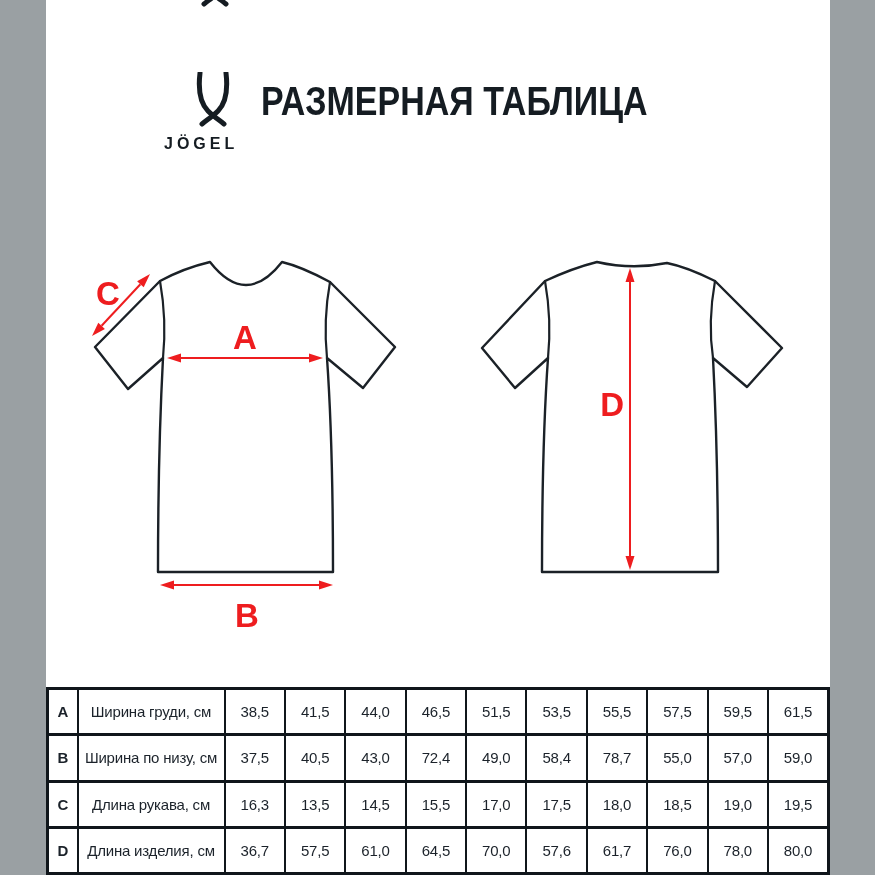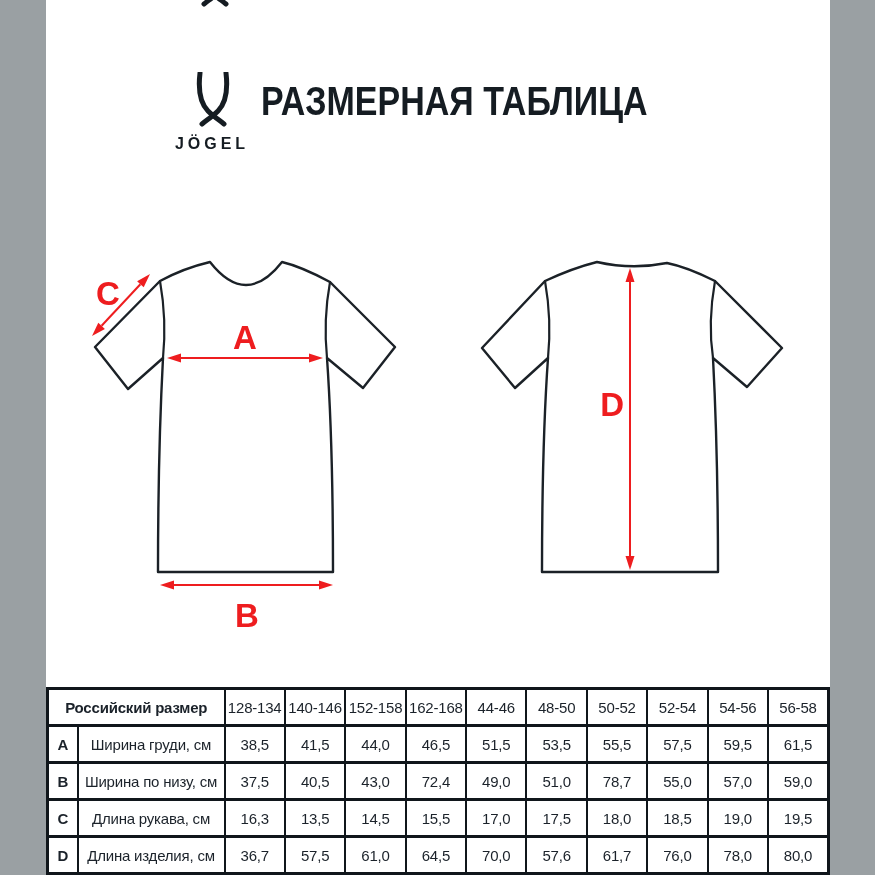--- a/index.html
+++ b/index.html
@@ -11,21 +11,21 @@
   .side-band.left{left:0;width:46px;}
   .side-band.right{right:0;width:45px;}
 
   
   .logo-tip-clip{position:absolute;left:194px;top:0;width:42px;height:10px;overflow:hidden;}
   .logo-tip-clip svg{position:absolute;left:0;top:-48px;}
 
   
   .brand-mark{position:absolute;left:192px;top:72px;}
   .brand-wordmark{
-    position:absolute;left:164px;top:136px;width:96px;text-align:center;
+    position:absolute;left:164px;top:136px;width:96px;text-align:left;
     font-size:16px;font-weight:700;letter-spacing:4px;color:#151c22;line-height:16px;
   }
   .page-title{
     position:absolute;left:261px;top:79px;margin:0;
     font-size:40px;font-weight:700;color:#151c22;line-height:44px;
     white-space:nowrap;transform:scaleX(0.85);transform-origin:0 0;
   }
 
   
   .diagram{position:absolute;left:46px;top:230px;}
@@ -127,33 +127,20 @@
       <col>
       <col>
       <col>
       <col>
       <col>
       <col>
       <col>
   </colgroup>
   <tbody id="size-table-body">
       <tr>
-        <th class="lbl" colspan="2">Российский размер</th>
-        <td class="val">128-134</td>
-        <td class="val">140-146</td>
-        <td class="val">152-158</td>
-        <td class="val">162-168</td>
-        <td class="val">44-46</td>
-        <td class="val">48-50</td>
-        <td class="val">50-52</td>
-        <td class="val">52-54</td>
-        <td class="val">54-56</td>
-        <td class="val">56-58</td>
-      </tr>
-      <tr>
         <th class="letter">A</th>
         <td class="name">Ширина груди, см</td>
         <td class="val">38,5</td>
         <td class="val">41,5</td>
         <td class="val">44,0</td>
         <td class="val">46,5</td>
         <td class="val">51,5</td>
         <td class="val">53,5</td>
         <td class="val">55,5</td>
         <td class="val">57,5</td>
@@ -161,21 +148,21 @@
         <td class="val">61,5</td>
       </tr>
       <tr>
         <th class="letter">B</th>
         <td class="name">Ширина по низу, см</td>
         <td class="val">37,5</td>
         <td class="val">40,5</td>
         <td class="val">43,0</td>
         <td class="val">72,4</td>
         <td class="val">49,0</td>
-        <td class="val">51,0</td>
+        <td class="val">58,4</td>
         <td class="val">78,7</td>
         <td class="val">55,0</td>
         <td class="val">57,0</td>
         <td class="val">59,0</td>
       </tr>
       <tr>
         <th class="letter">C</th>
         <td class="name">Длина рукава, см</td>
         <td class="val">16,3</td>
         <td class="val">13,5</td>

